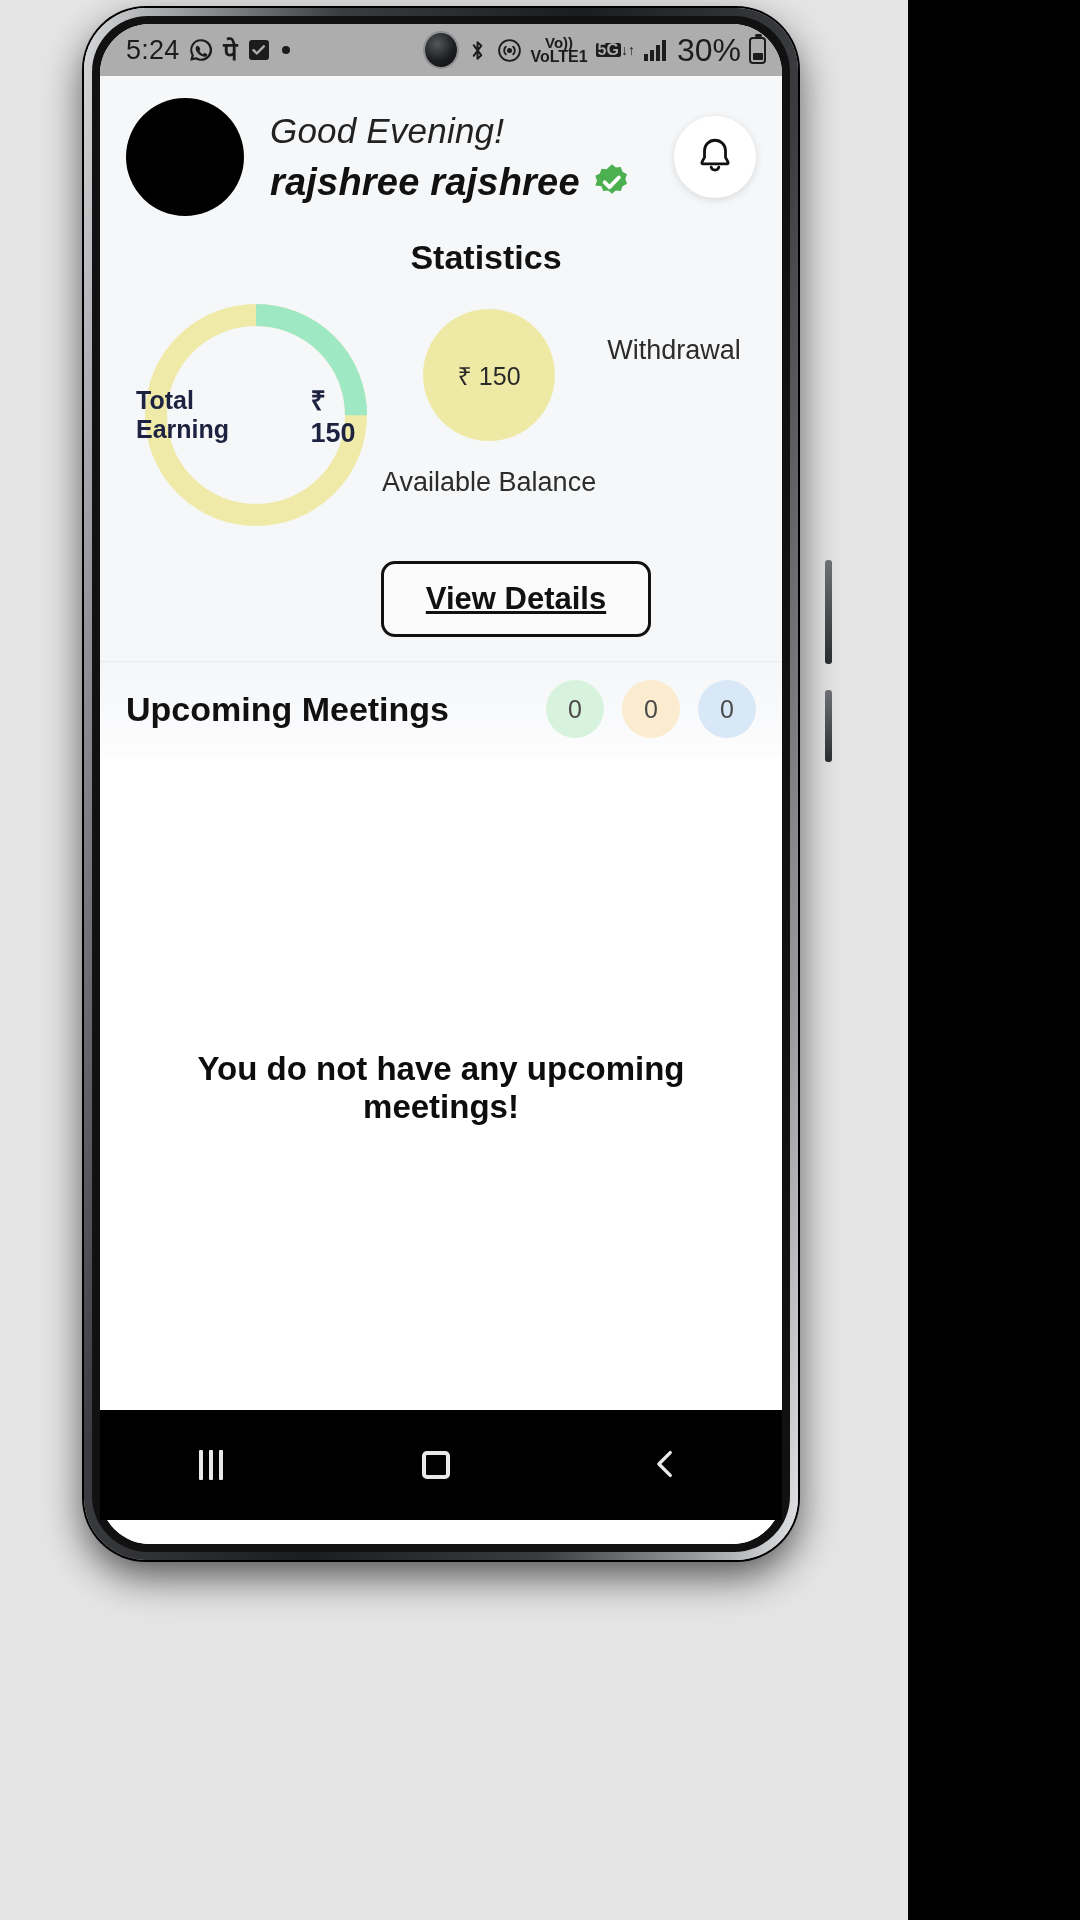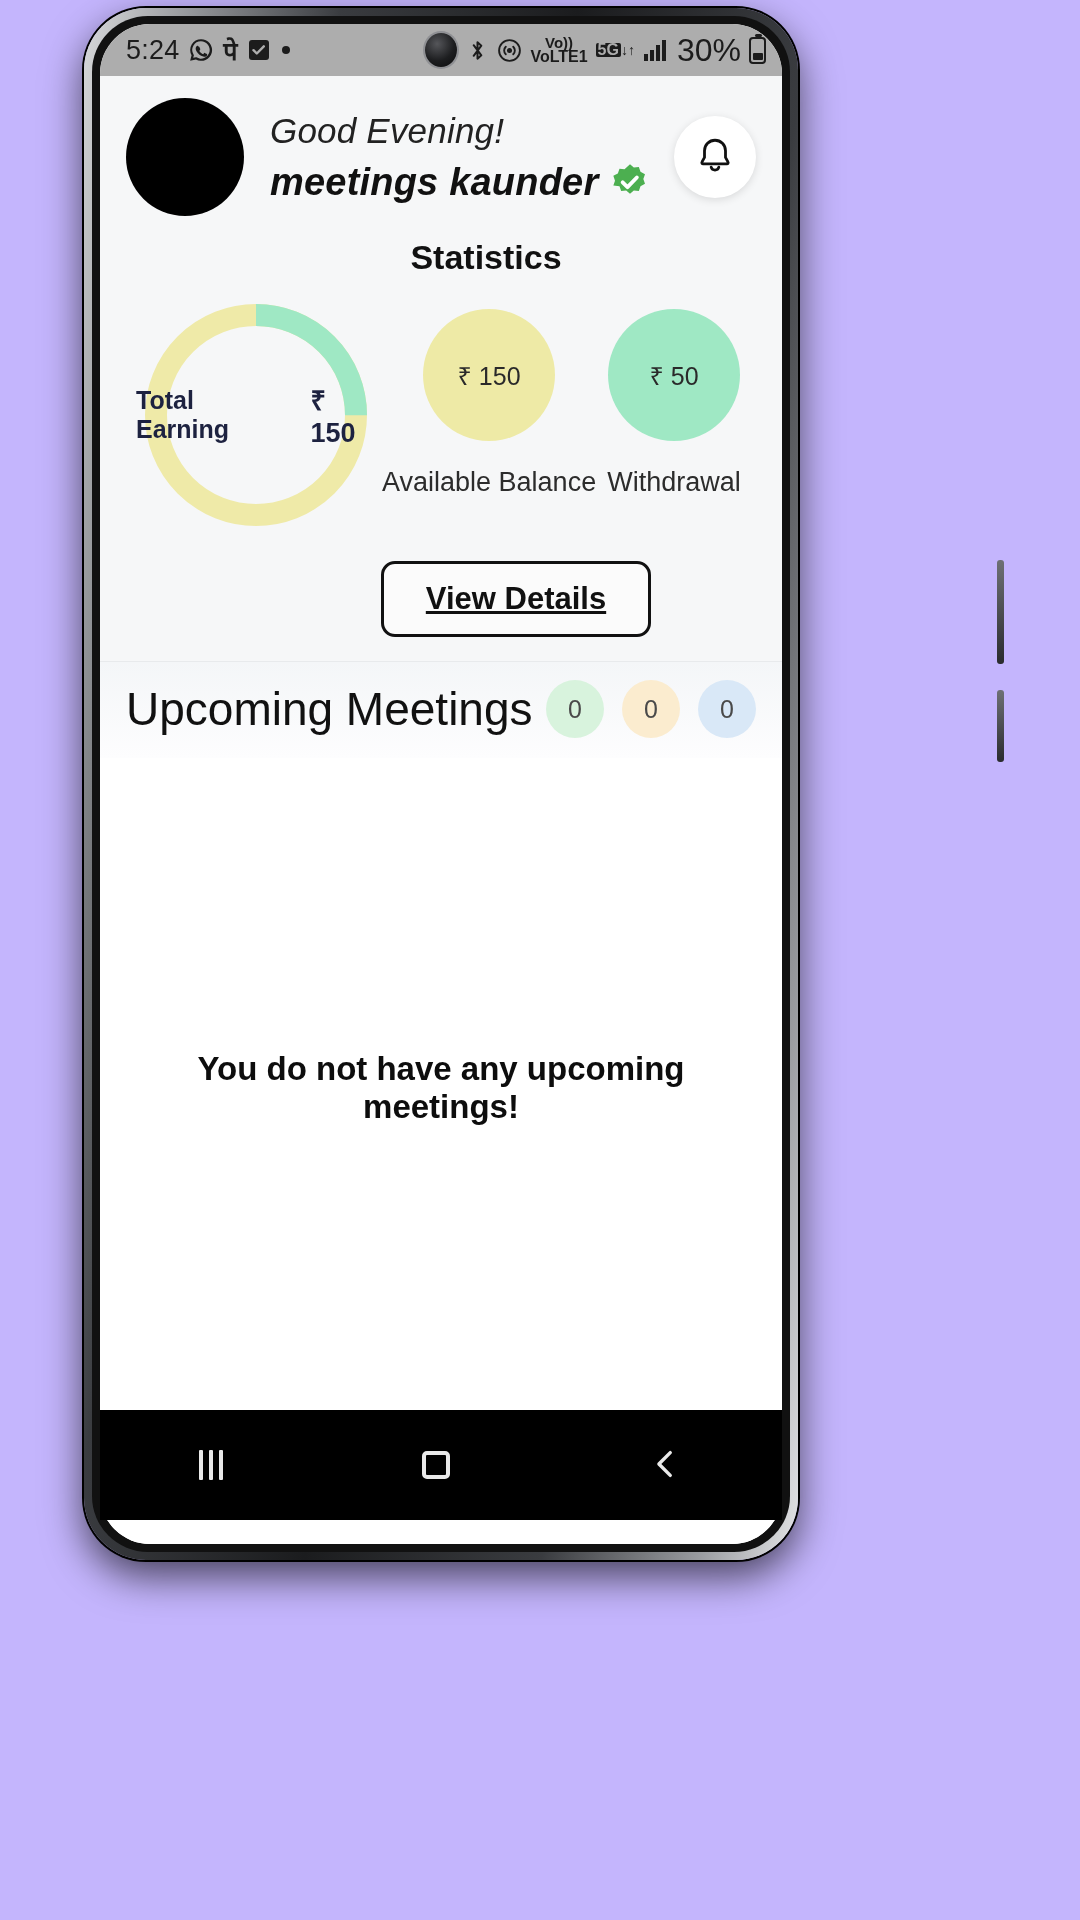--- a/index.html
+++ b/index.html
@@ -2,21 +2,21 @@
 <html><head>
 <meta charset="utf-8">
 <style>
   * { box-sizing: border-box; margin: 0; padding: 0; }
   html, body {
     width: 1080px; height: 1920px;
     background: #000;
     font-family: "Liberation Sans", sans-serif;
     overflow: hidden;
   }
-  #stage { position: relative; width: 1080px; height: 1920px; background: #c4b5fd; }
+  #stage { position: relative; width: 908px; height: 1920px; background: #e5e5e5; }
 
   
   .phone-body {
     position: absolute; left: 84px; top: 8px;
     width: 714px; height: 1552px;
     border-radius: 62px;
     background: linear-gradient(100deg,#d9dadc 0%,#8e9094 12%,#3a3c40 26%,#1b1c1e 50%,#3a3c40 74%,#9a9ca0 90%,#e4e5e7 100%);
     box-shadow: 0 0 0 2px #000, 0 16px 40px rgba(0,0,0,.65);
   }
   .phone-inner {
@@ -118,21 +118,21 @@
     background: #fbfbfb; border: 3px solid #111; border-radius: 14px;
     padding: 17px 42px; font-size: 31px; font-weight: 700; color: #111;
     cursor: pointer; font-family: inherit; text-decoration: underline;
   }
 
   
   .upcoming-bar {
     display: flex; align-items: center; padding: 18px 26px 20px 26px;
     background: linear-gradient(180deg,#f4f6f8 0%, #fdfdfe 100%);
   }
-  .upcoming-title { font-size: 46px; font-weight: 400; color: #111; }
+  .upcoming-title { font-size: 34px; font-weight: 700; color: #111; }
   .count-group { margin-left: auto; display: flex; align-items: center; gap: 18px; }
   .count-bubble {
     width: 58px; height: 58px; border-radius: 50%;
     display: flex; align-items: center; justify-content: center;
     font-size: 25px; color: #4a4a4a;
   }
   .count-bubble.c1 { background: #d8f3dd; }
   .count-bubble.c2 { background: #fbeccf; }
   .count-bubble.c3 { background: #d9e8f7; }
 
@@ -246,21 +246,21 @@
     </div>
 
     <div class="content-col">
 
       <div class="header-card">
         <div class="profile-row">
           <div class="avatar"></div>
           <div class="greet-block">
             <div class="greet">Good Evening!</div>
             <div class="uname-row">
-              <span class="uname">meetings  kaunder</span>
+              <span class="uname">rajshree  rajshree</span>
               <span class="verified">
                 <svg width="40" height="40" viewBox="0 0 24 24">
                   <path fill="#4caf50" d="M12 1.3l2.3 2 3-.3 1 2.9 2.7 1.4-1 2.9 1 2.9-2.7 1.4-1 2.9-3-.3-2.3 2-2.3-2-3 .3-1-2.9L2 14.1l1-2.9-1-2.9 2.7-1.4 1-2.9 3 .3z"></path>
                   <path d="M7.6 12.2l2.9 2.9 5.6-5.8" stroke="#fff" stroke-width="2.3" fill="none" stroke-linecap="round" stroke-linejoin="round"></path>
                 </svg>
               </span>
             </div>
           </div>
           <button class="bell-btn">
             <span>
@@ -287,21 +287,20 @@
               </div>
             </div>
           </div>
 
           <div class="stat-col">
             <div class="stat-bubble balance">₹ 150</div>
             <div class="stat-caption">Available Balance</div>
           </div>
 
           <div class="stat-col">
-            <div class="stat-bubble withdraw">₹ 50</div>
             <div class="stat-caption">Withdrawal</div>
           </div>
         </div>
 
         <div class="view-details-row">
           <button class="view-details">View Details</button>
         </div>
       </div>
 
       <div class="upcoming-bar">

